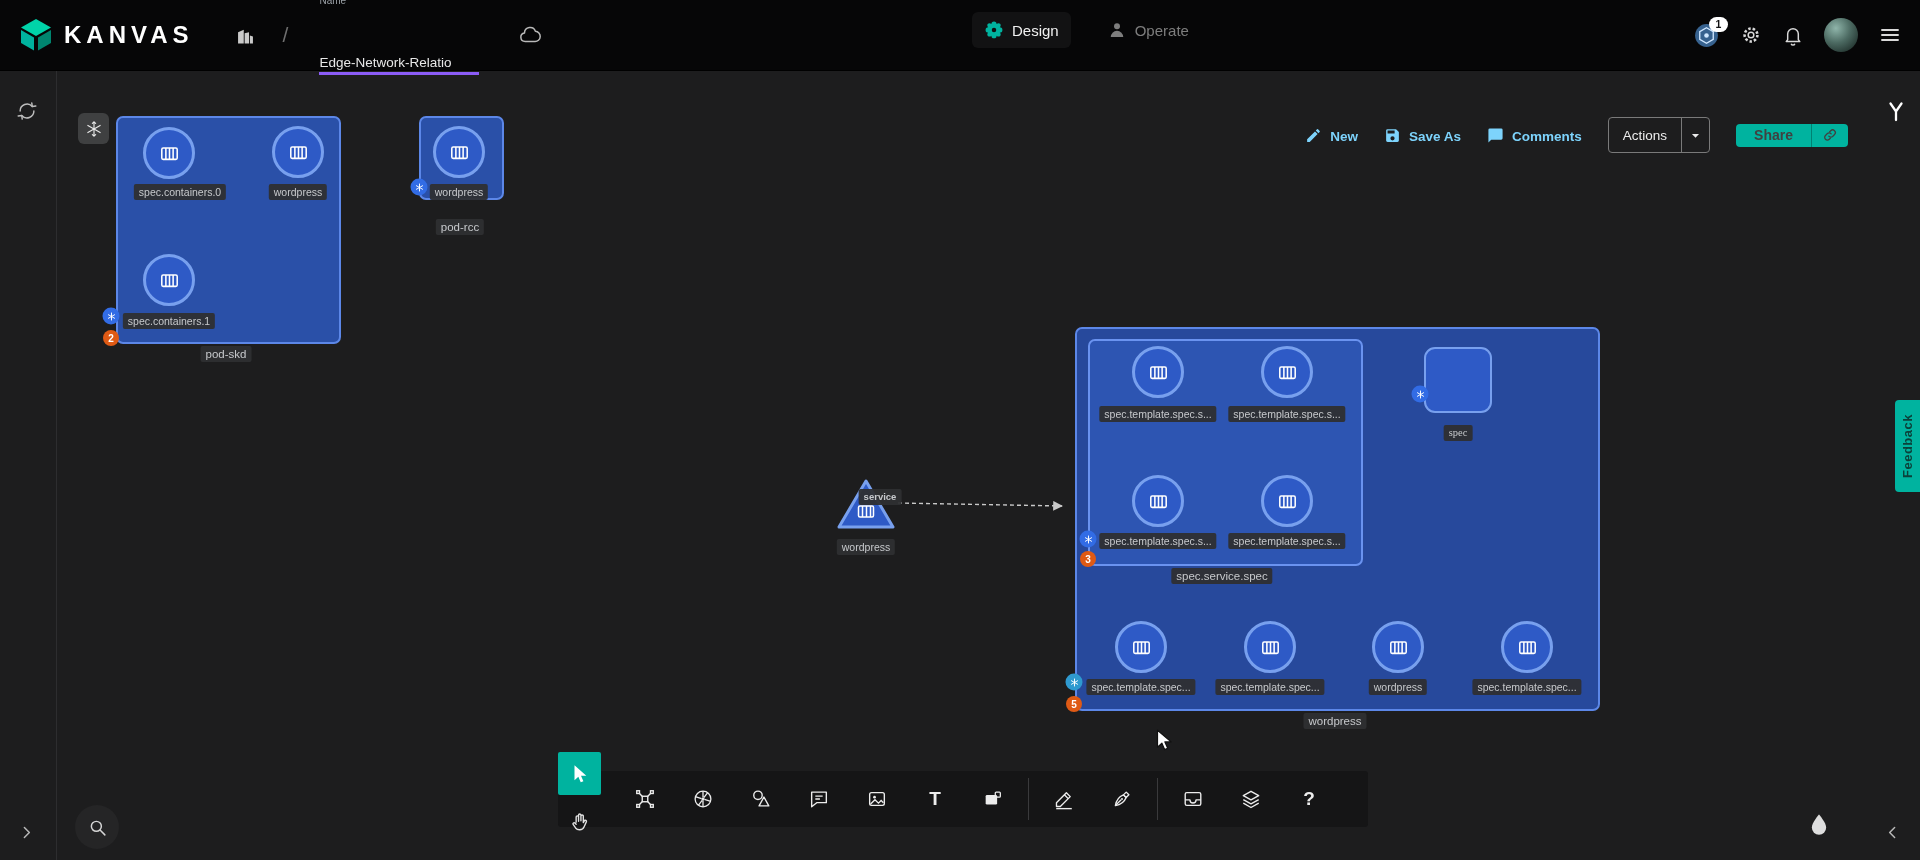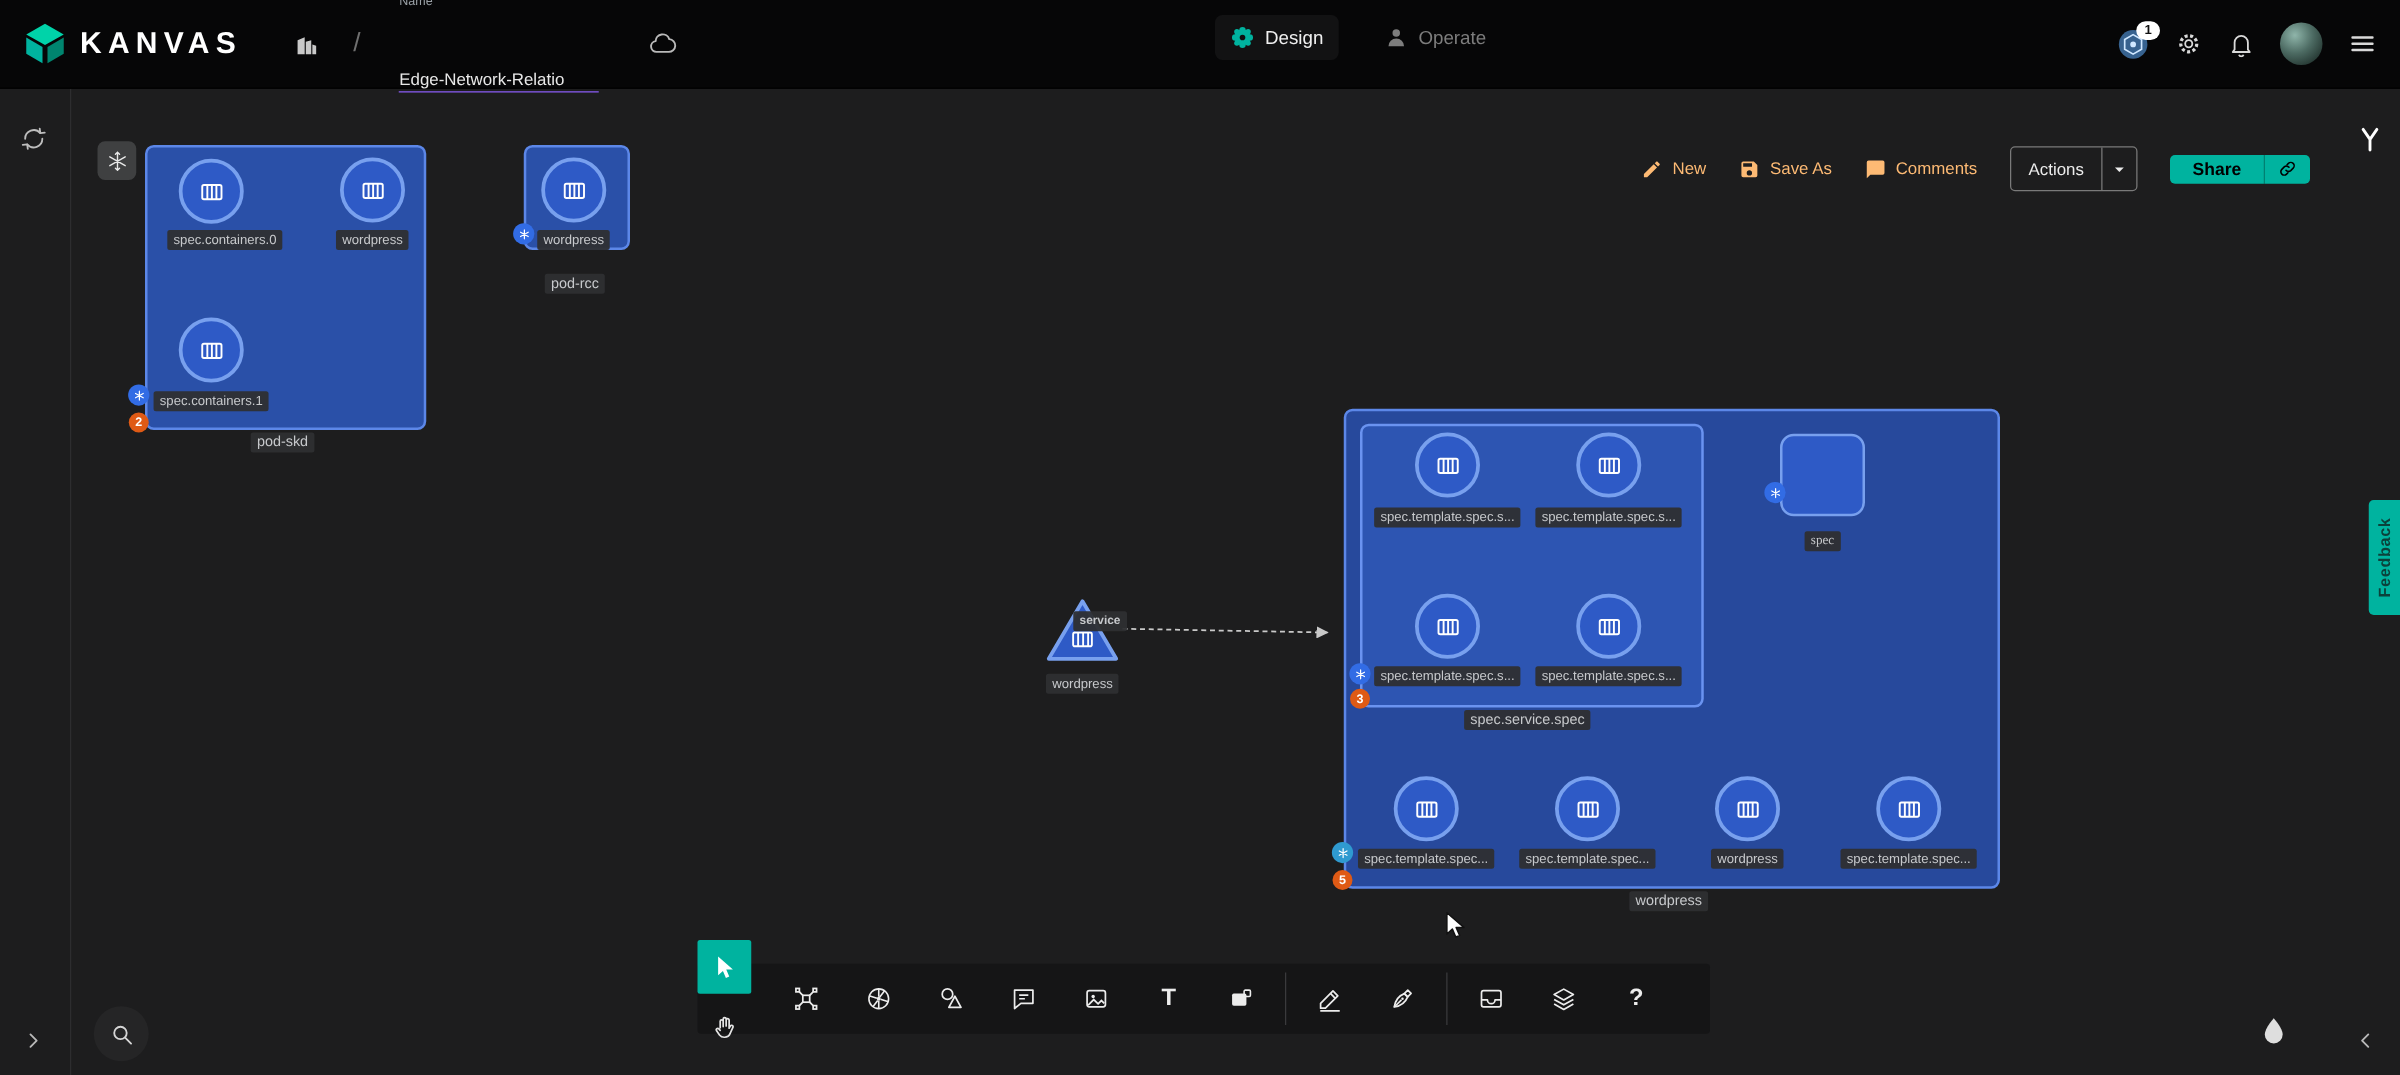--- a/index.html
+++ b/index.html
@@ -11,21 +11,21 @@
   .hdr{position:absolute;top:0;left:0;right:0;height:70px;background:#060607;display:flex;align-items:center;z-index:30;border-bottom:1px solid #000;}
   .hdr-left{display:flex;align-items:center;padding-left:18px;gap:27px;}
   .logo-wrap{display:flex;align-items:center;gap:10px;cursor:pointer;}
   .logo-mark svg{width:36px;height:36px;}
   .logo-text{color:#fff;font-size:24px;font-weight:700;letter-spacing:5px;}
   .org-btn{color:#c9c9c9;margin-left:14px;}
   .org-btn svg{width:21px;height:21px;}
   .slash{color:#6f6f6f;font-size:21px;}
   .name-field{display:flex;flex-direction:column;margin-left:4px;}
   .name-label{font-size:10px;color:#9aa0a6;margin-bottom:1px;}
-  .name-input{background:transparent;border:none;border-bottom:1px solid #8b5cf6;color:#e8e8e8;font-size:13.5px;width:160px;padding:2px 0;outline:none;margin-top:46px;}
+  .name-input{background:transparent;border:none;border-bottom:3px solid #8b5cf6;color:#e8e8e8;font-size:13.5px;width:160px;padding:2px 0;outline:none;margin-top:46px;}
   .cloud-btn{color:#b9b9b9;margin-left:12px;}
   .cloud-btn svg{width:24px;height:24px;}
   .tabs{position:absolute;left:972px;top:0;height:60px;display:flex;align-items:center;gap:24px;}
   .tab{display:flex;align-items:center;gap:8px;font-size:15px;padding:8px 12px;border-radius:6px;cursor:pointer;}
   .tab.active{color:#f0f0f0;background:rgba(255,255,255,0.05);}
   .tab.active .ticon{color:#00B39F;}
   .tab.inactive{color:#7d7d7d;}
   .ticon svg{width:20px;height:20px;}
   .hdr-right{position:absolute;right:18px;top:0;height:70px;display:flex;align-items:center;gap:20px;color:#d9d9d9;}
   .provider{position:relative;}
@@ -44,27 +44,27 @@
   .chev-open{position:absolute;left:18px;top:824px;}
   .chev-close{position:absolute;left:1884px;top:824px;}
   .snow-chip{position:absolute;left:78px;top:113px;width:31px;height:31px;border-radius:6px;background:#3f4041;color:#e8e8e8;display:flex;align-items:center;justify-content:center;z-index:9;cursor:pointer;}
   .snow-chip svg{width:18px;height:18px;}
   .ylogo{position:absolute;right:12px;top:100px;color:#fff;z-index:12;}
   .ylogo svg{width:24px;height:24px;}
   .feedback{position:absolute;right:0;top:400px;background:#00B39F;color:#0b423b;writing-mode:vertical-rl;transform:rotate(180deg);font-size:13px;font-weight:700;padding:14px 5px;border-radius:0 4px 4px 0;z-index:15;letter-spacing:.5px;cursor:pointer;}
 
   
   .act-bar{position:absolute;top:117px;right:72px;display:flex;align-items:center;gap:26px;z-index:10;}
-  .act-item{display:flex;align-items:flex-start;gap:8px;color:#fdba74;font-size:13.5px;}
+  .act-item{display:flex;align-items:flex-end;gap:8px;color:#7dd3fc;font-size:13.5px;font-weight:bold;}
   .act-item svg{width:17px;height:17px;}
   .actions-btn{display:flex;align-items:stretch;border:1px solid #7a7a7a;border-radius:4px;color:#ececec;height:34px;cursor:pointer;}
   .actions-label{display:flex;align-items:center;padding:0 14px;font-size:13.5px;}
   .actions-caret{display:flex;align-items:center;padding:0 5px;border-left:1px solid #7a7a7a;}
   .actions-caret svg{width:17px;height:17px;}
-  .share-btn{display:flex;align-items:stretch;background:#00B39F;border-radius:4px;color:#000000;height:23px;cursor:pointer;}
+  .share-btn{display:flex;align-items:stretch;background:#00B39F;border-radius:4px;color:#404040;height:23px;cursor:pointer;}
   .share-label{display:flex;align-items:center;padding:0 18px;font-size:14px;font-weight:600;}
   .share-link{display:flex;align-items:center;padding:0 10px;border-left:1px solid rgba(0,0,0,.28);}
   .share-link svg{width:16px;height:16px;}
 
   
   #edge-layer{position:absolute;left:0;top:0;width:1920px;height:860px;z-index:4;pointer-events:none;}
   #diagram{position:absolute;inset:0;z-index:5;}
   .dg-group{position:absolute;background:#2a50a8;border:2px solid #5c87e8;border-radius:7px;z-index:2;}
   .dg-group.outer{background:#27499c;z-index:1;}
   .dg-group.inner{background:#2d55b2;border-color:#6a93f0;z-index:2;}

